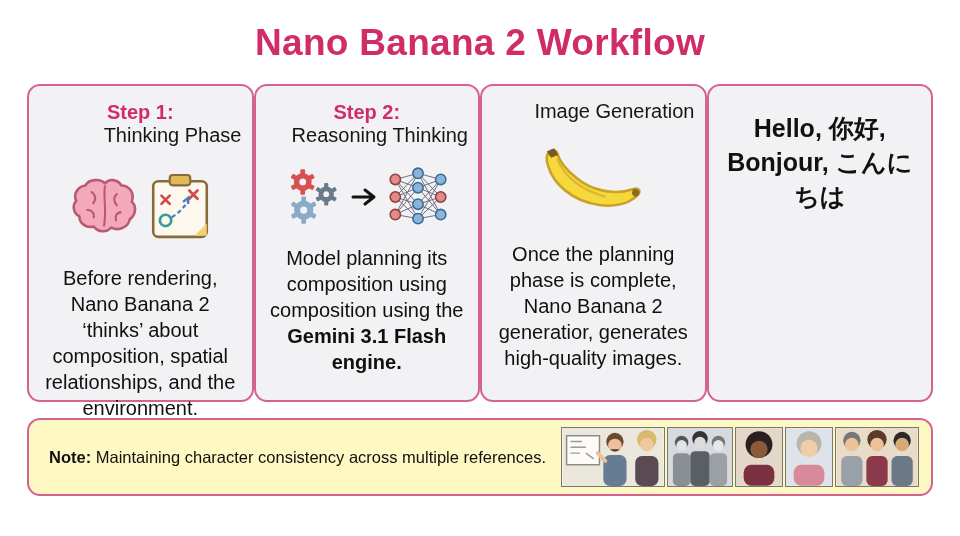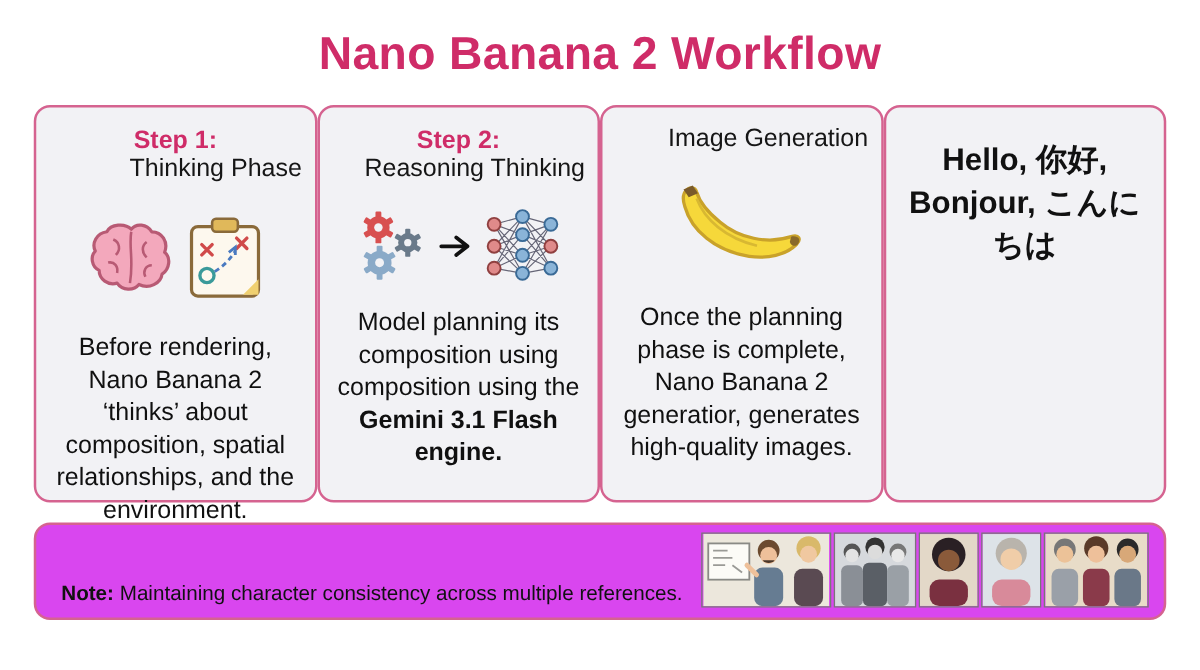--- a/index.html
+++ b/index.html
@@ -14,22 +14,22 @@
   .card { flex:1 1 0; background:#f2f2f5; border:2px solid #d56390;
     border-radius:13px; height:318px; padding:14px 10px; text-align:center; }
   .step-label { color:#cf2c68; font-weight:700; font-size:20px; line-height:1.2; }
   .step-heading { color:#161616; font-weight:400; font-size:20px; line-height:1.15;text-align:right; }
   .icon-row { display:flex; justify-content:center; align-items:center; gap:6px;
     height:100px; margin:8px 0 6px; }
   .icon-row.tall { height:104px; }
   .body { font-size:20px; line-height:1.3; color:#101010; padding:0 4px; }
   .multilingual { font-size:25px; font-weight:700; line-height:1.35; margin:12px 0 24px; }
 
-  .note-bar { margin-top:16px; background:#d946ef; border:2px solid #d56390;
-    border-radius:13px; height:78px; display:flex; align-items:flex-end;
+  .note-bar { margin-top:16px; background:#fef9c3; border:2px solid #d56390;
+    border-radius:13px; height:78px; display:flex; align-items:center;
     justify-content:space-between; padding:8px 12px 8px 20px; }
   .note-text { font-size:16.5px; line-height:1.35; width:505px; }
   .strip { display:flex; gap:2px; height:60px; align-items:center; }
   .panel { border:1px solid #777; display:block; }
 </style>
 </head>
 <body>
 
 <div class="page">
 

